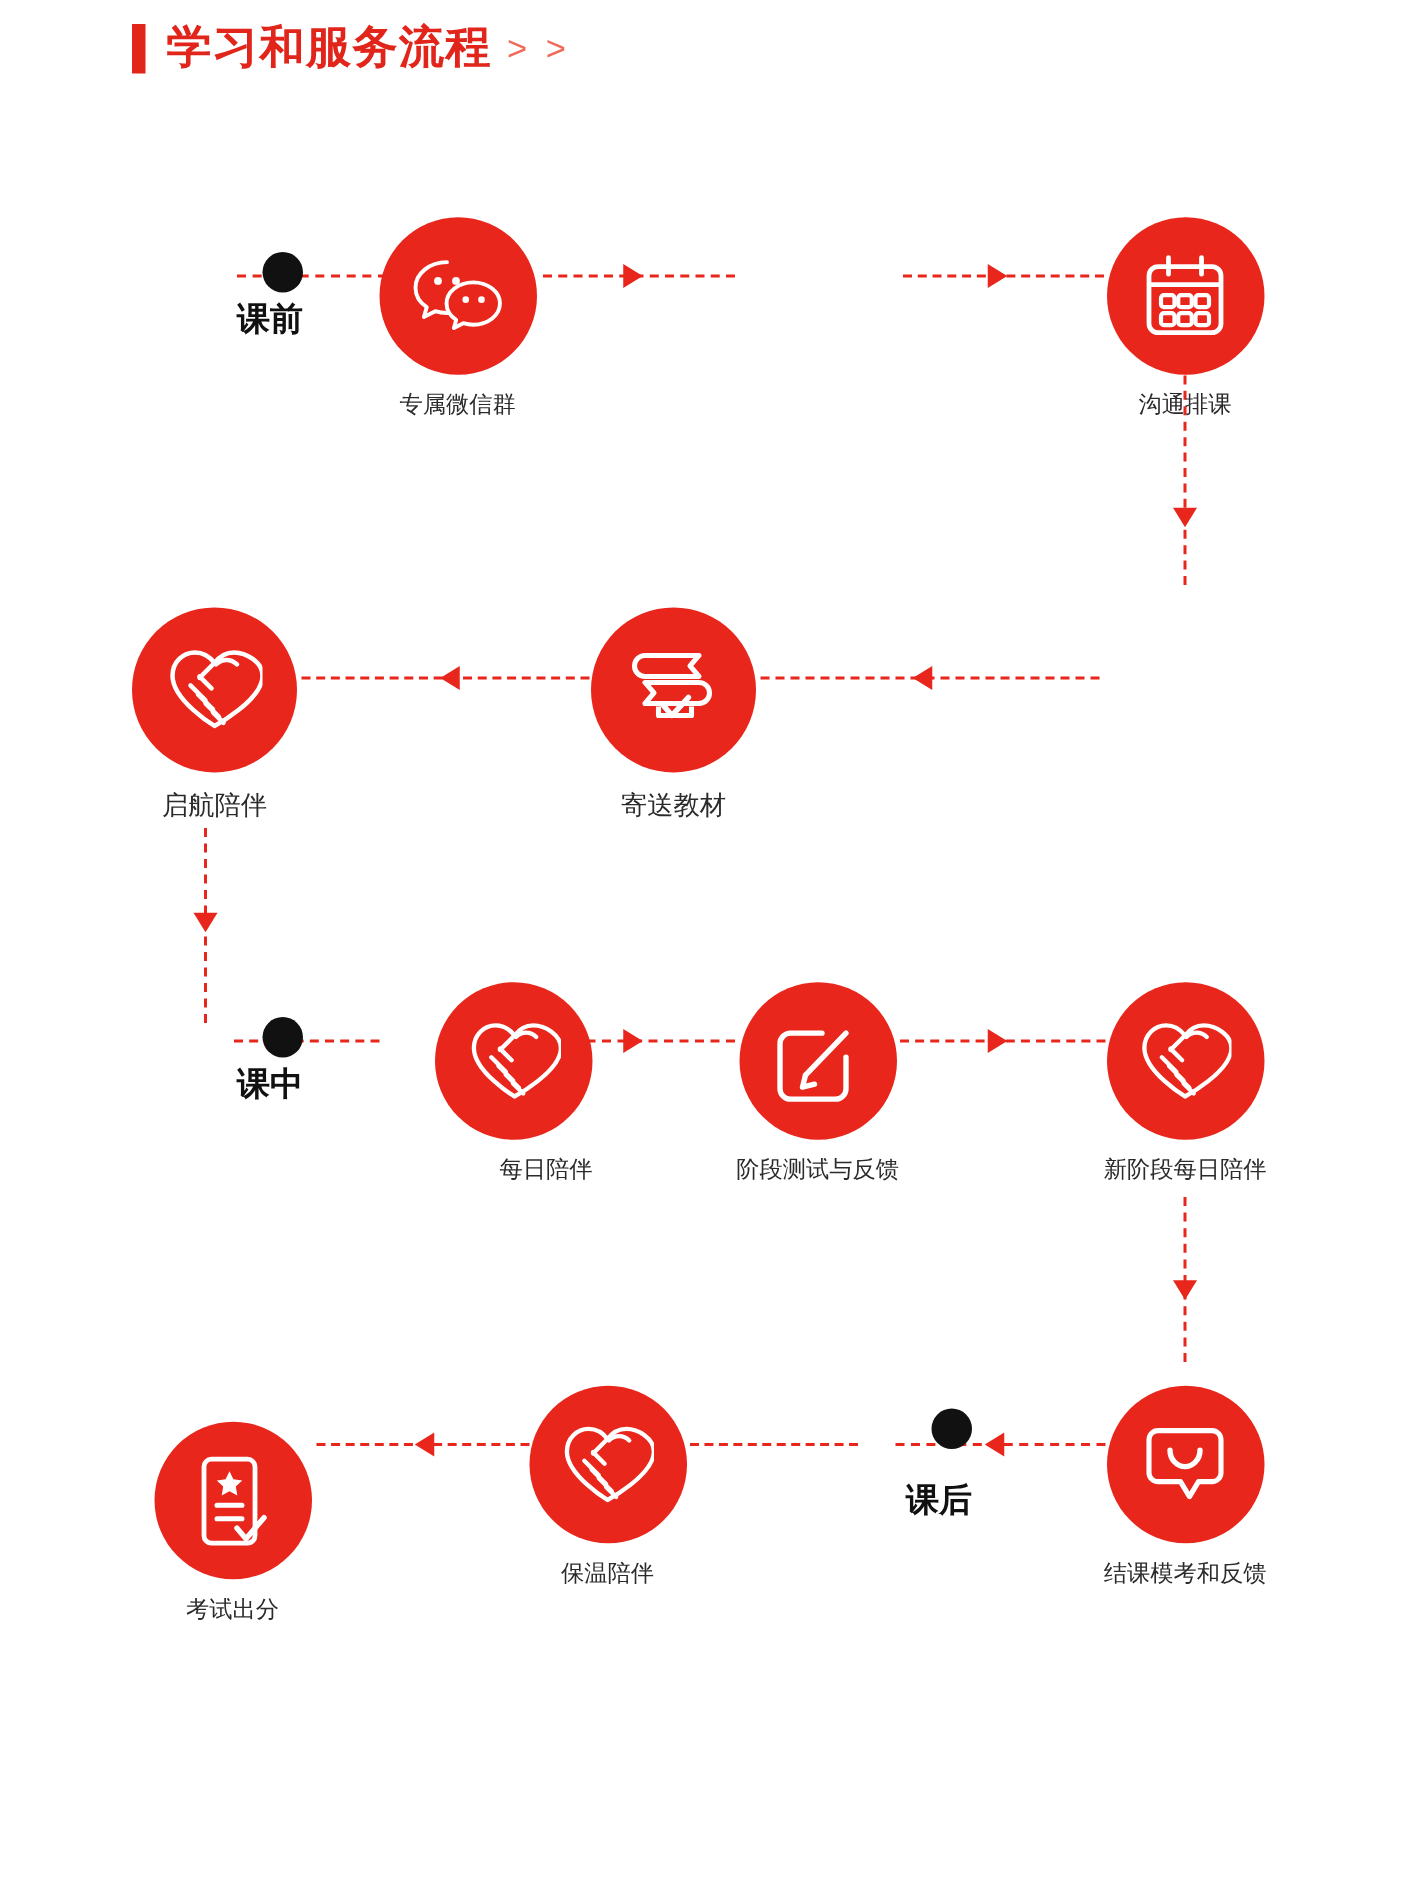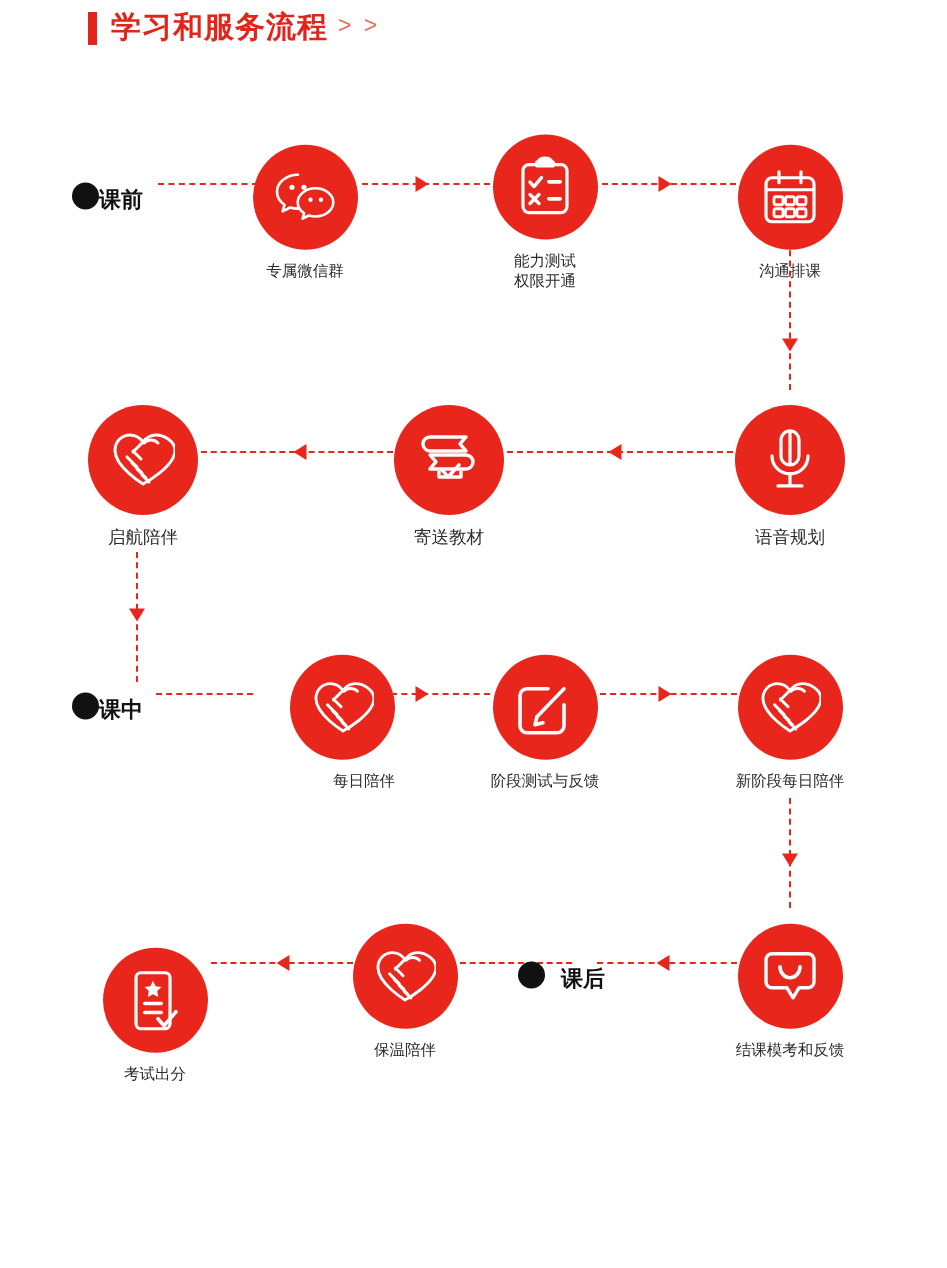--- a/index.html
+++ b/index.html
@@ -17,20 +17,21 @@
     background: #ffffff;
     overflow: hidden;
   }
 
   
   .title-row {
     position: absolute;
     left: 88px;
     top: 12px;
     display: flex;
+    align-items: center;
     height: 40px;
   }
   .title-bar {
     width: 9px;
     height: 33px;
     background: #E1251B;
     margin-right: 14px;
   }
   .title-text {
     font-size: 30px;
@@ -78,22 +79,22 @@
   }
   .node.big .circle { width: 110px; height: 110px; }
   .node.big .node-label { font-size: 17.5px; }
 
   
   .stage {
     position: absolute;
     transform: translate(-50%, -50%);
     width: 130px;
     display: flex;
-    flex-direction: row;
-    align-items: center;
+    flex-direction: column;
+    align-items: flex-end;
   }
   .stage-dot {
     width: 27px;
     height: 27px;
     border-radius: 50%;
     background: #111111;
   }
   .stage-label {
     margin-top: 7px;
     font-size: 22px;
@@ -204,35 +205,20 @@
         <circle cx="18" cy="18.5" r="2.6" fill="#fff"></circle>
         <circle cx="30" cy="18.5" r="2.6" fill="#fff"></circle>
         <path d="M41.5 19.5c-9.9 0-17.8 6.3-17.8 14.1 0 4.4 2.5 8.3 6.4 10.9l-1.5 5.4 6.3-3.2c2 .6 4.2 1 6.6 1 9.9 0 17.8-6.3 17.8-14.1S51.4 19.5 41.5 19.5z" fill="#E8261C" stroke="#fff" stroke-width="2.6" stroke-linejoin="round"></path>
         <circle cx="36.5" cy="31" r="2.2" fill="#fff"></circle>
         <circle cx="47" cy="31" r="2.2" fill="#fff"></circle>
       </svg>
     </div>
     <div class="node-label">专属微信群</div>
   </div>
 
-  <div class="node" style="left:545px; top:213px;">
-    <div class="circle">
-      <svg width="58" height="62" viewBox="0 0 58 62">
-        <rect x="7" y="8" width="44" height="48" rx="6" fill="none" stroke="#fff" stroke-width="3.2"></rect>
-        <path d="M21 8.5c0-4.2 3.4-7.5 8-7.5s8 3.3 8 7.5" fill="#fff" stroke="#fff" stroke-width="3" stroke-linejoin="round"></path>
-        <rect x="19" y="4" width="20" height="7" rx="2" fill="#fff"></rect>
-        <path d="M14 25.5l4 4.5 7.5-9" fill="none" stroke="#fff" stroke-width="3.4" stroke-linecap="round" stroke-linejoin="round"></path>
-        <rect x="31" y="23.5" width="15" height="3.6" rx="1.8" fill="#fff"></rect>
-        <path d="M14 38l9 9M23 38l-9 9" fill="none" stroke="#fff" stroke-width="3.4" stroke-linecap="round"></path>
-        <rect x="31" y="40.5" width="15" height="3.6" rx="1.8" fill="#fff"></rect>
-      </svg>
-    </div>
-    <div class="node-label">能力测试
-权限开通</div>
-  </div>
 
   <div class="node" style="left:790px; top:213px;">
     <div class="circle">
       <svg width="60" height="60" viewBox="0 0 60 60">
         <rect x="6" y="10" width="48" height="44" rx="6" fill="none" stroke="#fff" stroke-width="3.2"></rect>
         <path d="M6 22h48" stroke="#fff" stroke-width="3.2"></path>
         <path d="M19 4v11M41 4v11" stroke="#fff" stroke-width="3.2" stroke-linecap="round"></path>
         <rect x="14" y="29" width="9" height="8" rx="2" fill="none" stroke="#fff" stroke-width="2.8"></rect>
         <rect x="25.5" y="29" width="9" height="8" rx="2" fill="none" stroke="#fff" stroke-width="2.8"></rect>
         <rect x="37" y="29" width="9" height="8" rx="2" fill="none" stroke="#fff" stroke-width="2.8"></rect>
@@ -262,32 +248,20 @@
       <svg width="62" height="58" viewBox="0 0 62 58">
         <path d="M12 6h36l-6 7 6 7H12a5 5 0 0 1 0-14z" fill="none" stroke="#fff" stroke-width="3.4" stroke-linejoin="round"></path>
         <path d="M12 24h36a5 5 0 0 1 0 14H12l6-7-6-7z" fill="none" stroke="#fff" stroke-width="3.4" stroke-linejoin="round"></path>
         <path d="M21 40v6h22v-6" fill="none" stroke="#fff" stroke-width="3.4" stroke-linejoin="round"></path>
         <path d="M24 39l6 7 11-12" fill="none" stroke="#fff" stroke-width="3.6" stroke-linecap="round" stroke-linejoin="round"></path>
       </svg>
     </div>
     <div class="node-label">寄送教材</div>
   </div>
 
-  <div class="node big" style="left:790px; top:477px;">
-    <div class="circle">
-      <svg width="52" height="64" viewBox="0 0 52 64">
-        <rect x="17" y="3" width="18" height="34" rx="9" fill="none" stroke="#fff" stroke-width="3.2"></rect>
-        <path d="M26 3v34" stroke="#fff" stroke-width="3.2"></path>
-        <path d="M8 28c0 10 8 18 18 18s18-8 18-18" fill="none" stroke="#fff" stroke-width="3.2" stroke-linecap="round"></path>
-        <path d="M26 46v11" stroke="#fff" stroke-width="3.2" stroke-linecap="round"></path>
-        <path d="M14 58h24" stroke="#fff" stroke-width="3.2" stroke-linecap="round"></path>
-      </svg>
-    </div>
-    <div class="node-label">语音规划</div>
-  </div>
 
   <div class="node" style="left:305px; top:723px;align-items:flex-end;">
     <div class="circle">
       <svg width="62" height="58" viewBox="0 0 64 60">
         <path d="M32 54S4 37 4 20.5C4 11.4 11 5 19 5c5.5 0 10 3 13 7 3-4 7.5-7 13-7 8 0 19 6.4 19 15.5C64 37 32 54 32 54z" fill="none" stroke="#fff" stroke-width="3" stroke-linejoin="round"></path>
         <path d="M32 12l-10 10" stroke="#fff" stroke-width="3" stroke-linecap="round"></path>
         <path d="M22 21l8 8" stroke="#fff" stroke-width="3" stroke-linecap="round"></path>
         <path d="M16 27l10 10M21 33l10 10M26 39l9 9M31 45l7 7" stroke="#fff" stroke-width="3" stroke-linecap="round"></path>
         <path d="M33 13c4-4 10-4 14 0" fill="none" stroke="#fff" stroke-width="3" stroke-linecap="round"></path>
       </svg>

